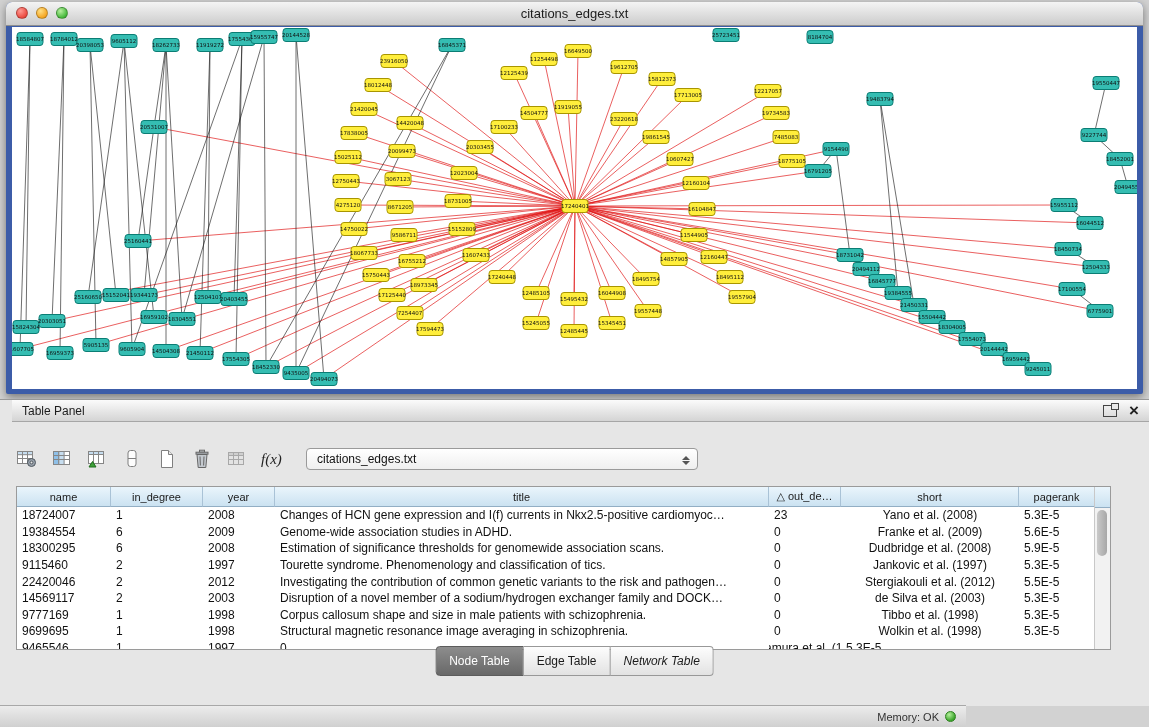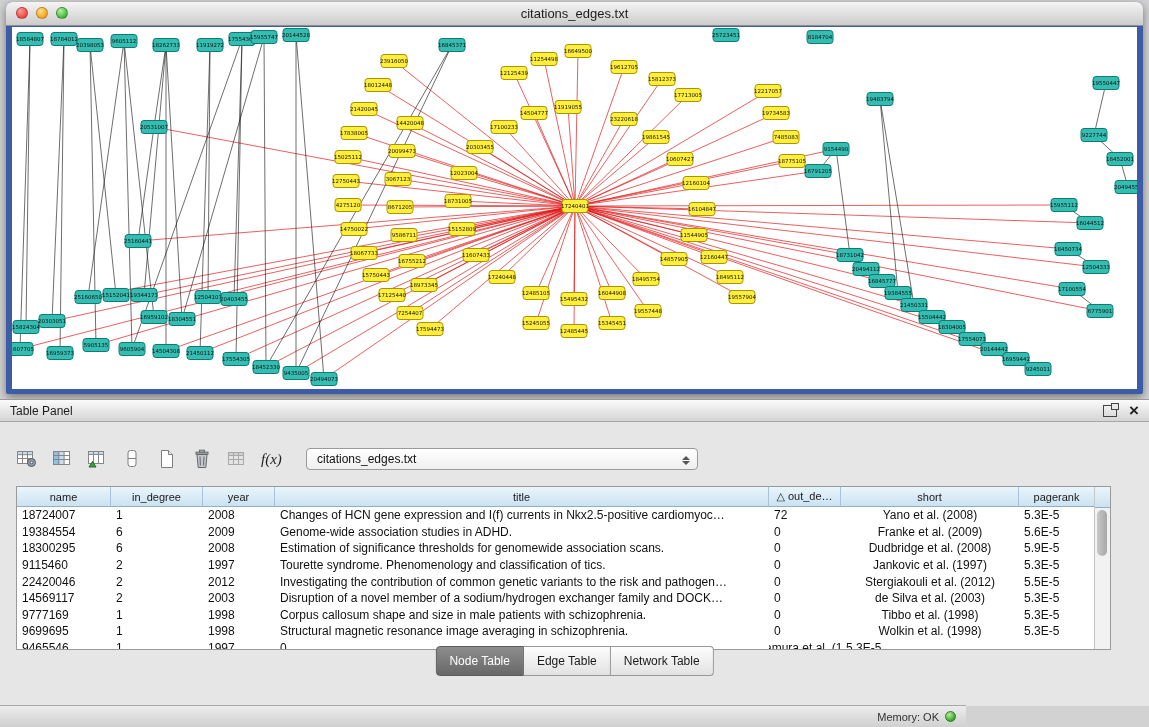--- a/index.html
+++ b/index.html
@@ -36,21 +36,21 @@
   .node-rect-t{fill:#35bdb2;stroke:#0b7d74;stroke-width:1;}
   .node-label{font-family:"DejaVu Sans",sans-serif;font-size:5.5px;fill:#111;text-anchor:middle;}
   
   .table-panel{
     position:absolute;left:0;top:399px;width:1149px;height:306px;
     background:#e6e6e6;border-top:1px solid #999;
   }
   .panel-header{
     height:21px;background:linear-gradient(#fbfbfb,#d4d4d4);
     border-bottom:1px solid #a6a6a6;
-    display:flex;align-items:center;padding:0 10px;font-size:12px;color:#1c1c1c;
+    display:flex;align-items:center;padding:0 10px;font-size:12px;color:#1c1c1c;margin-left:12px;
   }
   .panel-header .spacer{flex:1;}
   .float-icon{
     width:12px;height:10px;border:1px solid #444;position:relative;margin-right:12px;cursor:pointer;
   }
   .float-icon::after{
     content:"";position:absolute;right:-3px;top:-3px;width:6px;height:5px;
     border:1px solid #444;background:#e8e8e8;
   }
   .close-icon{font-size:14px;font-weight:bold;color:#222;cursor:pointer;line-height:1;}
@@ -105,21 +105,21 @@
     background:linear-gradient(90deg,#c9c9c9,#a7a7a7);cursor:pointer;
   }
   
   .tabs{position:absolute;bottom:8px;left:50%;transform:translateX(-50%);display:flex;}
   .tab{
     height:20px;padding:4px 13px;display:flex;align-items:center;font-size:12px;color:#1b1b1b;
     background:linear-gradient(#fdfdfd,#e2e2e2);border:1px solid #989898;border-left:none;cursor:pointer;
     white-space:nowrap;
   }
   .tab:first-child{border-left:1px solid #989898;border-radius:4px 0 0 4px;}
-  .tab:last-child{border-radius:0 4px 4px 0;}
+  .tab:last-child{border-radius:0 4px 4px 0;font-style:italic;}
   .tab.selected{background:linear-gradient(#8d8d8d,#686868);color:#fff;border-color:#5c5c5c;}
   
   .status-bar{
     position:absolute;left:0;top:705px;width:966px;height:22px;box-sizing:border-box;
     background:linear-gradient(#ececec,#d0d0d0);border-top:1px solid #a8a8a8;
     display:flex;align-items:center;justify-content:flex-end;padding:0 10px;gap:6px;
     font-size:11px;color:#333;
   }
   .mem-dot{
     width:11px;height:11px;border-radius:50%;
@@ -839,21 +839,21 @@
           <div class="th">△ out_de…</div>
           <div class="th">short</div>
           <div class="th">pagerank</div>
         </div>
       <div class="tbody">
           <div class="tr">
             <div class="td c0">18724007</div>
             <div class="td c1">1</div>
             <div class="td c2">2008</div>
             <div class="td c3">Changes of HCN gene expression and I(f) currents in Nkx2.5-positive cardiomyoc…</div>
-            <div class="td c4">72</div>
+            <div class="td c4">23</div>
             <div class="td c5">Yano et al. (2008)</div>
             <div class="td c6">5.3E-5</div>
           </div>
           <div class="tr">
             <div class="td c0">19384554</div>
             <div class="td c1">6</div>
             <div class="td c2">2009</div>
             <div class="td c3">Genome-wide association studies in ADHD.</div>
             <div class="td c4">0</div>
             <div class="td c5">Franke et al. (2009)</div>

